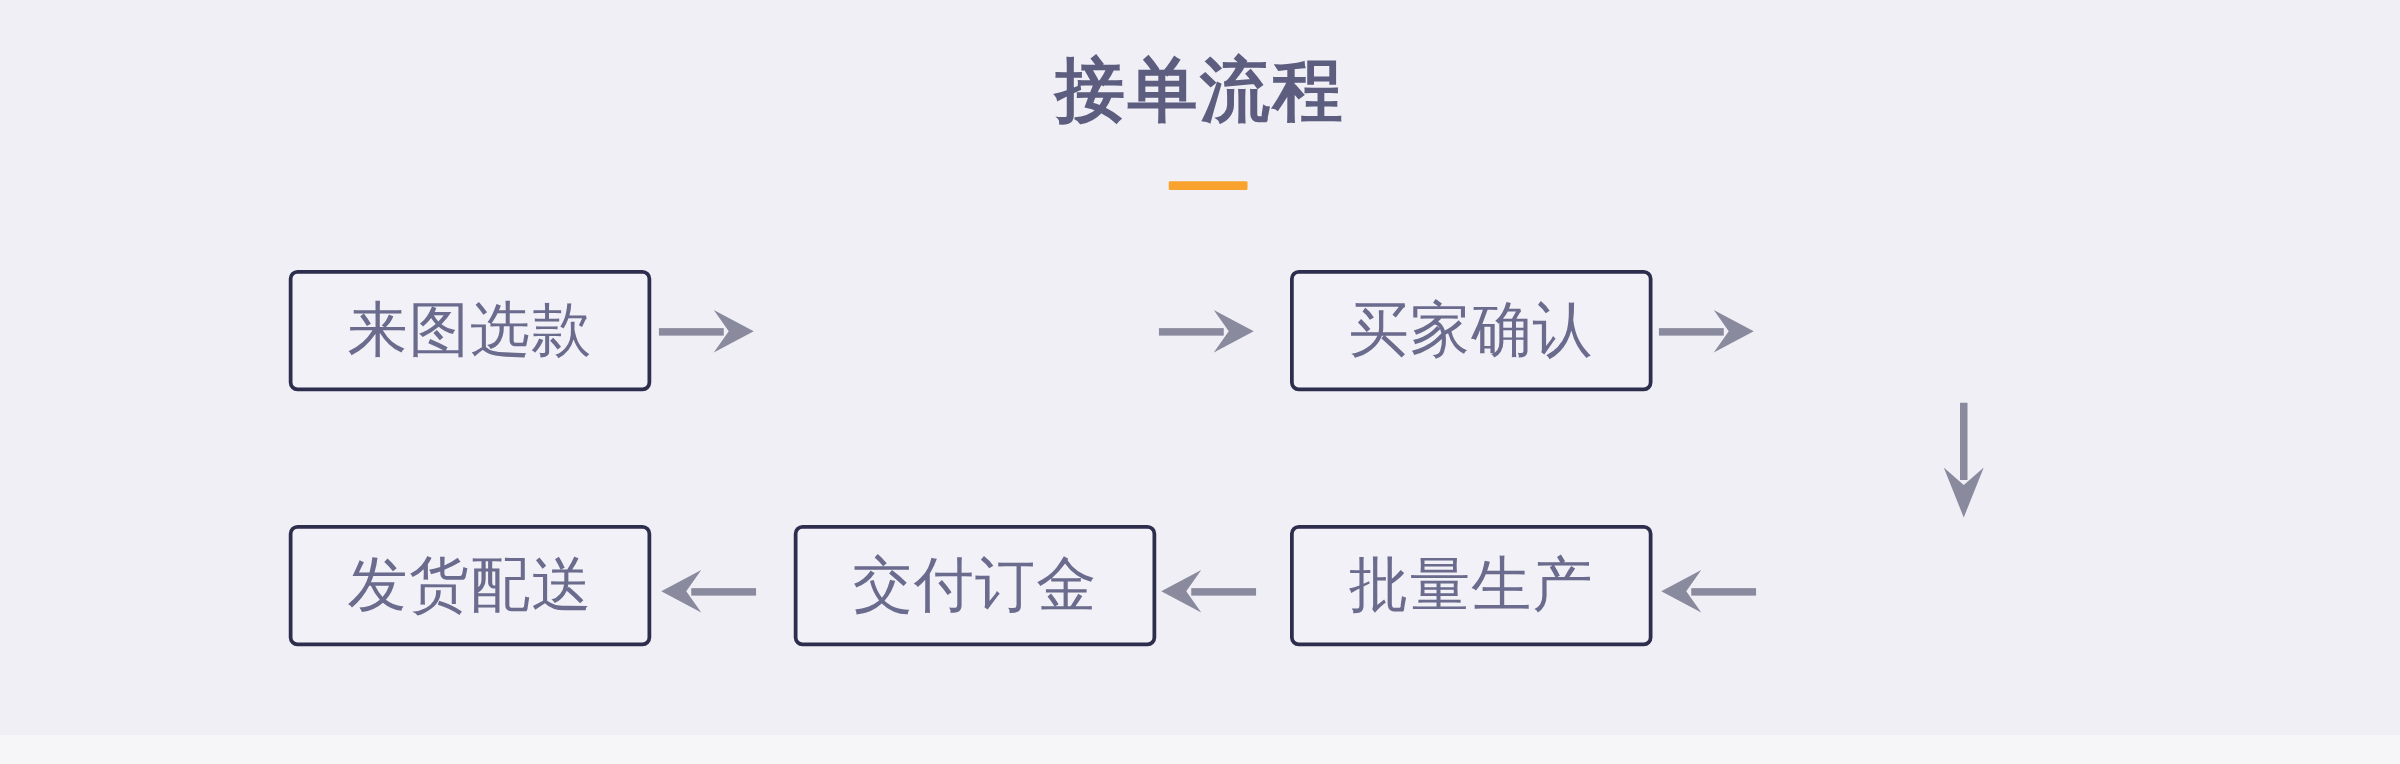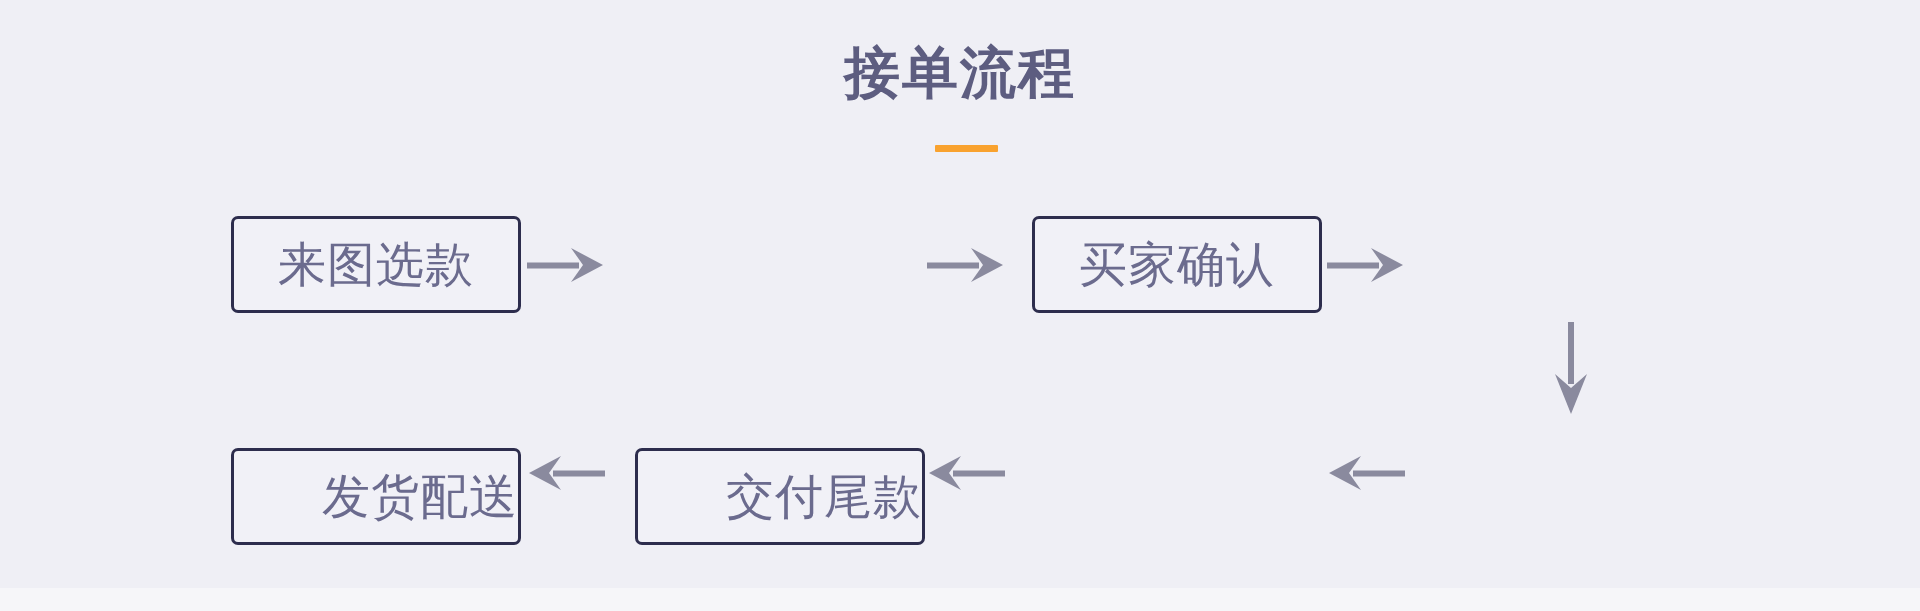--- a/index.html
+++ b/index.html
@@ -81,21 +81,21 @@
     font-family: Liberation Sans, sans-serif;
     font-size: 48px;
     line-height: 52px;
     color: #6B6B8E;
     letter-spacing: 1px;
     white-space: nowrap;
   }
 
   
   .row1 { top: 216px; }
-  .row2 { top: 448px; justify-content: flex-end; }
+  .row2 { top: 420px; }
 
   .col1 { left: 231px; }
   .col2 { left: 635px; }
   .col3 { left: 1032px; }
   .col4 { left: 1432px; }
 
   
   .arrow {
     position: absolute;
     width: 78px;
@@ -174,30 +174,33 @@
   </div>
 
   <div class="arrow arrow-h-r2a">
     <svg viewBox="0 0 78 46" xmlns="http://www.w3.org/2000/svg">
       <rect x="26" y="20.5" width="52" height="6" fill="#8A8A9E"></rect>
       <path d="M 34 6 L 2 23 L 34 40 L 22 23 Z" fill="#8A8A9E"></path>
     </svg>
   </div>
 
   <div class="flow-box row2 col2">
-    <span class="flow-box-label">交付尾款</span>
+    <span class="flow-box-label">交付订金</span>
   </div>
 
   <div class="arrow arrow-h-r2b">
     <svg viewBox="0 0 78 46" xmlns="http://www.w3.org/2000/svg">
       <rect x="26" y="20.5" width="52" height="6" fill="#8A8A9E"></rect>
       <path d="M 34 6 L 2 23 L 34 40 L 22 23 Z" fill="#8A8A9E"></path>
     </svg>
   </div>
 
+  <div class="flow-box row2 col3">
+    <span class="flow-box-label">批量生产</span>
+  </div>
 
   <div class="arrow arrow-h-r2c">
     <svg viewBox="0 0 78 46" xmlns="http://www.w3.org/2000/svg">
       <rect x="26" y="20.5" width="52" height="6" fill="#8A8A9E"></rect>
       <path d="M 34 6 L 2 23 L 34 40 L 22 23 Z" fill="#8A8A9E"></path>
     </svg>
   </div>
 
 
 </div>

